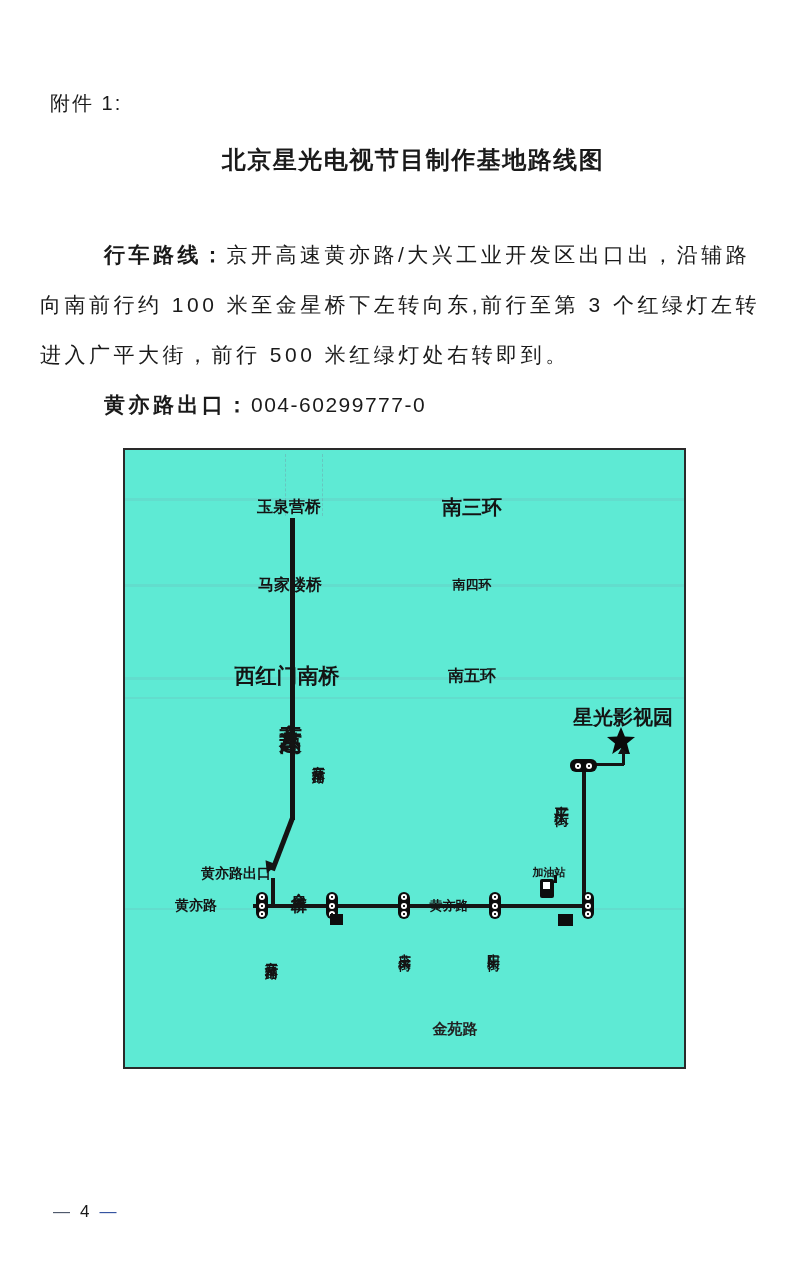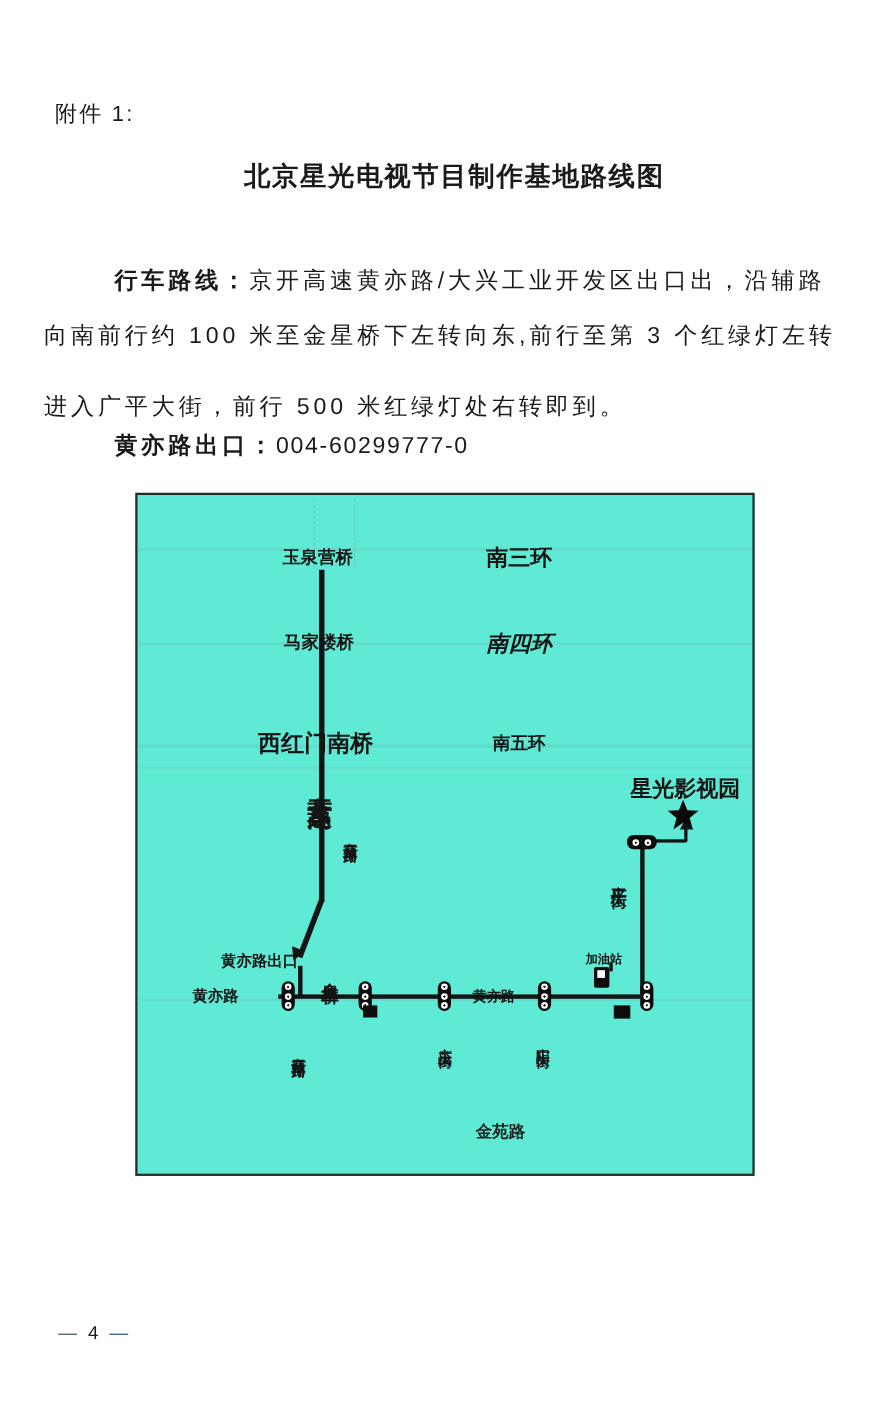--- a/index.html
+++ b/index.html
@@ -47,39 +47,39 @@
 </head>
 <body>
 
 <div class="abs attachment">附件 1:</div>
 <div class="abs doc-title">北京星光电视节目制作基地路线图</div>
 
 <div class="abs bodyline" style="left:104px;top:241px;">
   <span class="lead">行车路线：</span><span>京开高速黄亦路/大兴工业开发区出口出，沿辅路</span>
 </div>
 <div class="abs bodyline" style="left:40px;top:291px;">向南前行约 100 米至金星桥下左转向东,前行至第 3 个红绿灯左转</div>
-<div class="abs bodyline" style="left:40px;top:341px;margin-top:14px;">进入广平大街，前行 500 米红绿灯处右转即到。</div>
+<div class="abs bodyline" style="left:40px;top:341px;">进入广平大街，前行 500 米红绿灯处右转即到。</div>
 <div class="abs bodyline" style="left:104px;top:391px;">
   <span class="lead">黄亦路出口：</span><span style="letter-spacing:1.5px;">004-60299777-0</span>
 </div>
 
 <div class="abs map">
 
   <div class="streak" style="top:48px;"></div>
   <div class="streak" style="top:134px;"></div>
   <div class="streak" style="top:227px;"></div>
   <div class="streak" style="top:247px;height:2px;"></div>
   <div class="streak" style="top:458px;height:2px;"></div>
   <div class="vdash" style="left:160px;top:4px;height:62px;"></div>
   <div class="vdash" style="left:197px;top:4px;height:62px;"></div>
 
   <div class="lbl ctr" style="left:164px;top:57px;font-size:16px;">玉泉营桥</div>
   <div class="lbl ctr" style="left:347px;top:57px;font-size:20px;">南三环</div>
   <div class="lbl ctr" style="left:165px;top:135px;font-size:16px;">马家楼桥</div>
-  <div class="lbl ctr" style="left:347px;top:135px;font-size:20px;font-style:italic;">南四环</div>
+  <div class="lbl ctr" style="left:347px;top:135px;font-size:13px;">南四环</div>
   <div class="lbl ctr" style="left:162px;top:226px;font-size:21px;">西红门南桥</div>
   <div class="lbl ctr" style="left:347px;top:226px;font-size:16px;">南五环</div>
 
   <div class="road" style="left:165px;top:68px;width:5px;height:302px;"></div>
   <div class="road" style="left:165px;top:368px;width:5px;height:56px;transform:rotate(21deg);transform-origin:top center;"></div>
   <div class="arrow-down" style="left:138px;top:412px;transform:rotate(21deg);"></div>
   <div class="road" style="left:146px;top:428px;width:4px;height:29px;"></div>
 
   <div class="vtext" style="left:154px;top:256px;font-size:23px;font-weight:900;">京开高速</div>
   <div class="vtext" style="left:187px;top:305px;font-size:13px;">京开辅路</div>

